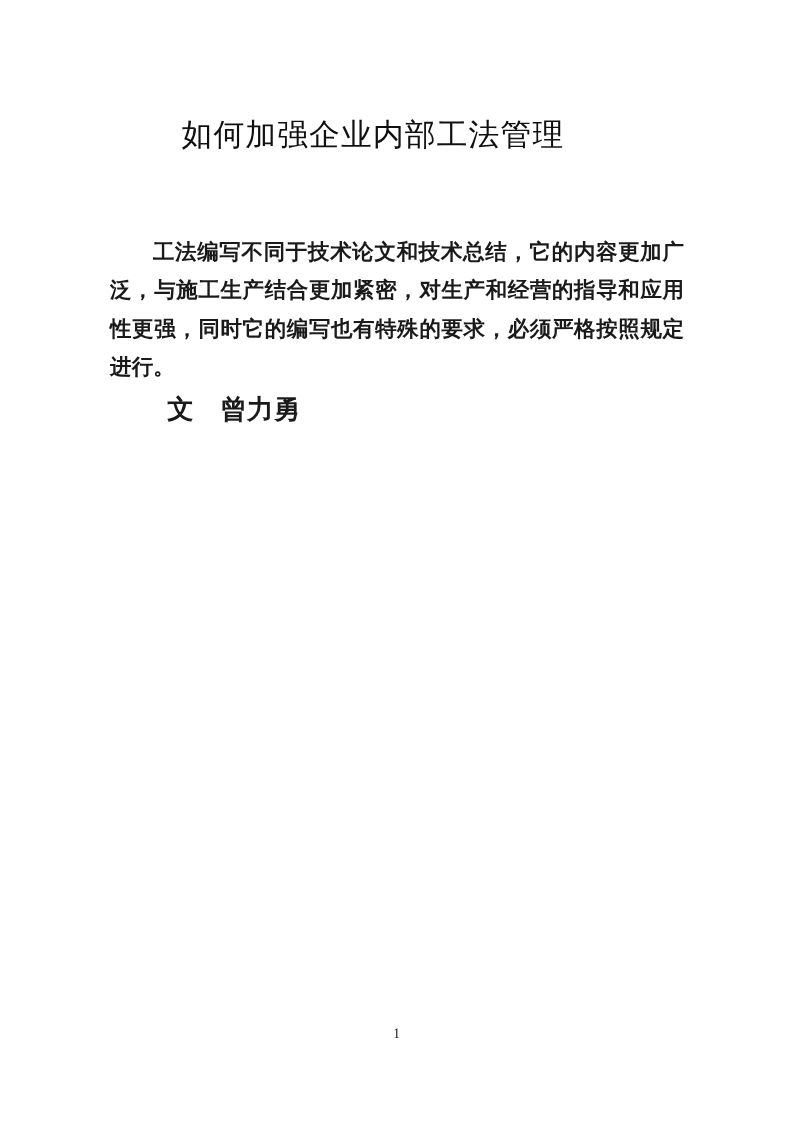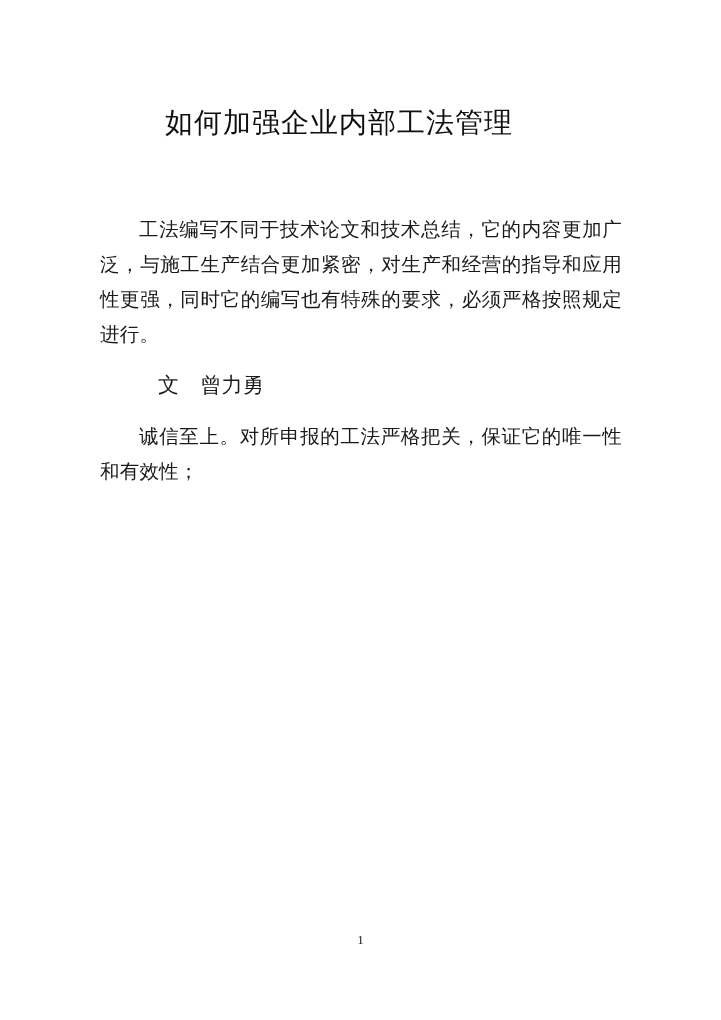--- a/index.html
+++ b/index.html
@@ -31,37 +31,38 @@
     letter-spacing: 1px;
     font-weight: 500;
     color: #101010;
     white-space: nowrap;
   }
   .body-block {
     position: absolute;
     left: 100px;
     top: 212px;
     width: 522px;
+    font-weight: bold;
   }
   .para {
     margin: 0;
     font-size: 19.5px;
     line-height: 35px;
     letter-spacing: 0.2px;
     text-align: justify;
     text-justify: inter-ideograph;
     color: #1a1a1a;
     word-break: break-all;
   }
   .para.indent {
     text-indent: 2em;
   }
   .author-line {
-    margin: 16px;
-    font-size: 21px;
+    margin: 4px;
+    font-size: 24px;
     line-height: 35px;
     text-indent: 2em;
     letter-spacing: 0.2px;
     color: #1a1a1a;
     white-space: pre;
   }
   .page-number {
     position: absolute;
     left: 0;
     top: 931px;
@@ -80,19 +81,18 @@
   <h1 class="doc-title">如何加强企业内部工法管理</h1>
 
   <div class="body-block">
 
     <p class="para indent">工法编写不同于技术论文和技术总结，它的内容更加广泛，与施工生产结合更加紧密，对生产和经营的指导和应用性更强，同时它的编写也有特殊的要求，必须严格按照规定进行。</p>
 
     <p class="author-line">文　曾力勇</p>
 
 
 
-    <p class="para indent">诚信至上。对所申报的工法严格把关，保证它的唯一性和有效性；</p>
 
   </div>
 
   <div class="page-number">1</div>
 
 </div>
 
 </body></html>

